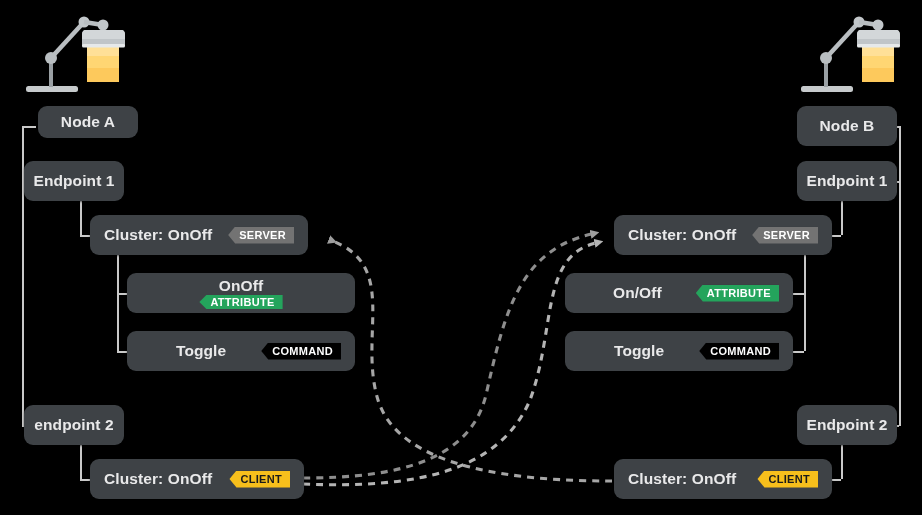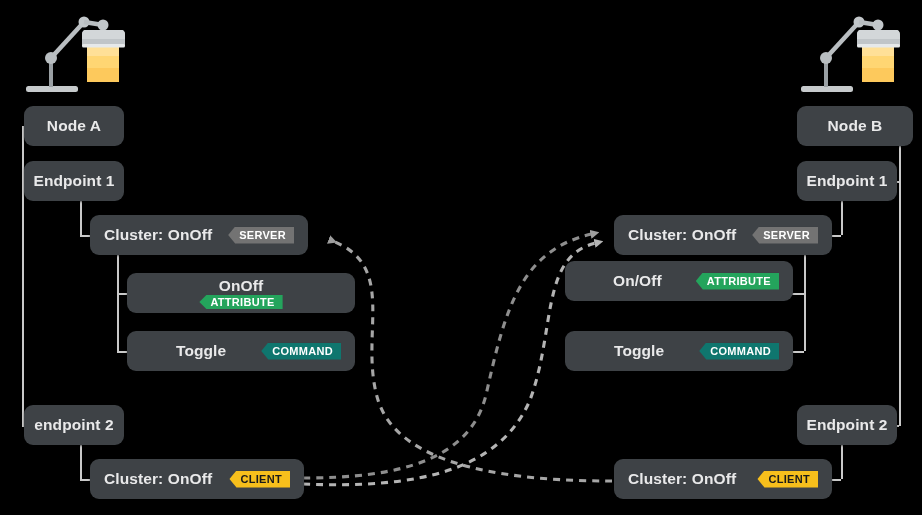--- a/index.html
+++ b/index.html
@@ -22,21 +22,21 @@
 
   
   .badge{position:relative;display:inline-flex;align-items:center;justify-content:center;
          height:17px;padding:0 8px 0 11px;font-size:11px;font-weight:700;
          letter-spacing:.3px;color:#fff;white-space:nowrap;
          clip-path:polygon(7px 0,100% 0,100% 100%,7px 100%,0 50%);
          filter:drop-shadow(0 1px 1px rgba(0,0,0,.6));}
   .badge.server   {background:#737373;color:#fff;}
   .badge.client   {background:#f7bf1c;color:#1a1a1a;}
   .badge.attribute{background:#24a45c;color:#fff;}
-  .badge.command  {background:#0f766e;color:#fff;}
+  .badge.command  {background:#000000;color:#fff;}
 
   
   .ln{position:absolute;background:#c9c9c9;}
   .ln.v{width:1.5px;}
   .ln.h{height:1.5px;}
 
   
   .lamp{position:absolute;width:110px;height:95px;}
 
   svg.curves{position:absolute;left:0;top:0;width:922px;height:515px;
@@ -128,21 +128,21 @@
       <circle cx="83" cy="17" r="5.5" fill="#c2c7ca"></circle>
       <path d="M67,36 L99,36 L99,74 L67,74 Z" fill="#ffd673"></path>
       <path d="M67,36 L99,36 L99,48 L67,48 Z" fill="#ffe097"></path>
       <path d="M67,60 L99,60 L99,74 L67,74 Z" fill="#fdc95c"></path>
       <path d="M66,22 L101,22 C104,22 105,24 105,27 L105,38 L62,38 L62,27 C62,24 63,22 66,22 Z" fill="#c0c5c8"></path>
       <path d="M66,22 L101,22 C104,22 105,24 105,31 L105,31 L62,31 L62,27 C62,24 63,22 66,22 Z" fill="#d3d7d9"></path>
       <rect x="62" y="36" width="43" height="3.5" rx="1.5" fill="#e6e9ea"></rect>
     </svg>
   </div>
 
-  <div class="box center" style="left:24px;top:106px;width:100px;height:40px;">
+  <div class="box center" style="left:38px;top:106px;width:100px;height:32px;">
     <span class="lbl">Node A</span>
   </div>
 
   <div class="box center" style="left:24px;top:161px;width:100px;height:40px;">
     <span class="lbl">Endpoint 1</span>
   </div>
 
   <div class="box row" style="left:90px;top:215px;width:218px;height:40px;">
     <span class="lbl">Cluster: OnOff</span>
     <span class="spacer"></span>
@@ -166,35 +166,35 @@
   <div class="box center" style="left:24px;top:405px;width:100px;height:40px;">
     <span class="lbl">endpoint 2</span>
   </div>
 
   <div class="box row" style="left:90px;top:459px;width:214px;height:40px;">
     <span class="lbl">Cluster: OnOff</span>
     <span class="spacer"></span>
     <span class="badge client">CLIENT</span>
   </div>
 
-  <div class="box center" style="left:797px;top:106px;width:116px;height:40px;">
+  <div class="box center" style="left:797px;top:106px;width:100px;height:40px;">
     <span class="lbl">Node B</span>
   </div>
 
   <div class="box center" style="left:797px;top:161px;width:100px;height:40px;">
     <span class="lbl">Endpoint 1</span>
   </div>
 
   <div class="box row" style="left:614px;top:215px;width:218px;height:40px;">
     <span class="lbl">Cluster: OnOff</span>
     <span class="spacer"></span>
     <span class="badge server">SERVER</span>
   </div>
 
-  <div class="box row" style="left:565px;top:261px;width:228px;height:40px;">
+  <div class="box row" style="left:565px;top:273px;width:228px;height:40px;">
     <span class="spacer"></span>
     <span class="lbl">On/Off</span>
     <span class="spacer"></span>
     <span class="badge attribute">ATTRIBUTE</span>
   </div>
 
   <div class="box row" style="left:565px;top:331px;width:228px;height:40px;">
     <span class="spacer"></span>
     <span class="lbl">Toggle</span>
     <span class="spacer"></span>

